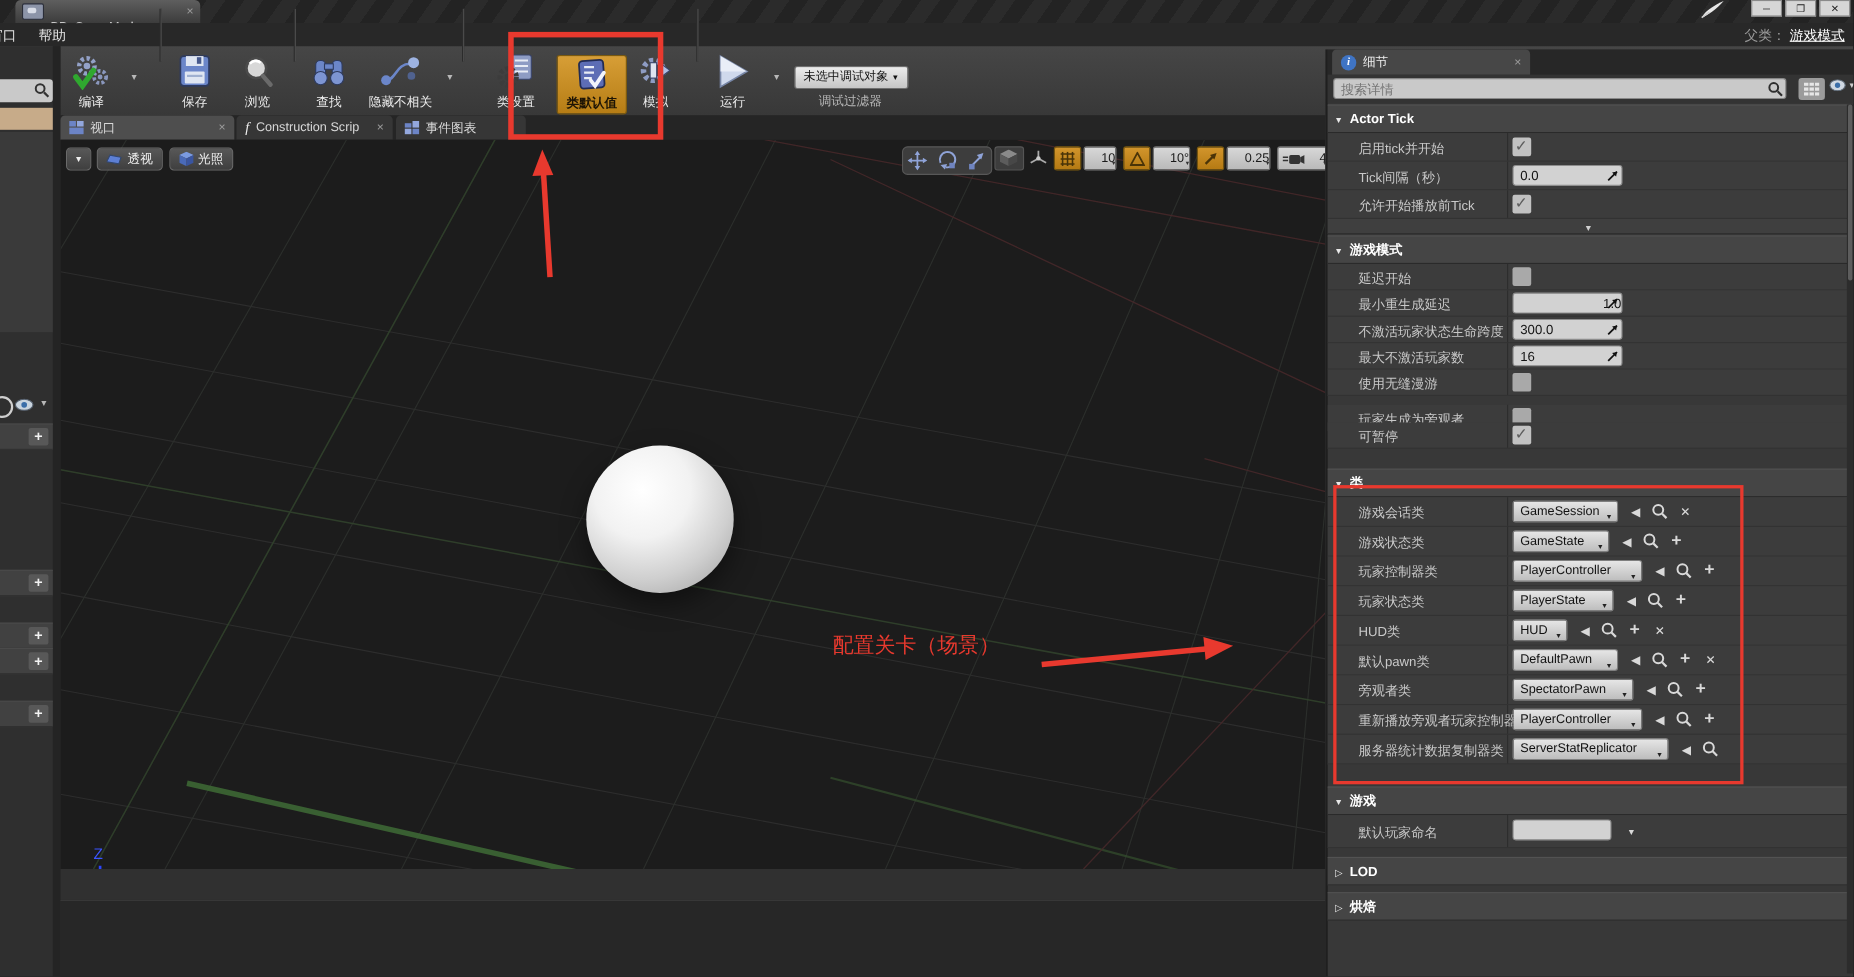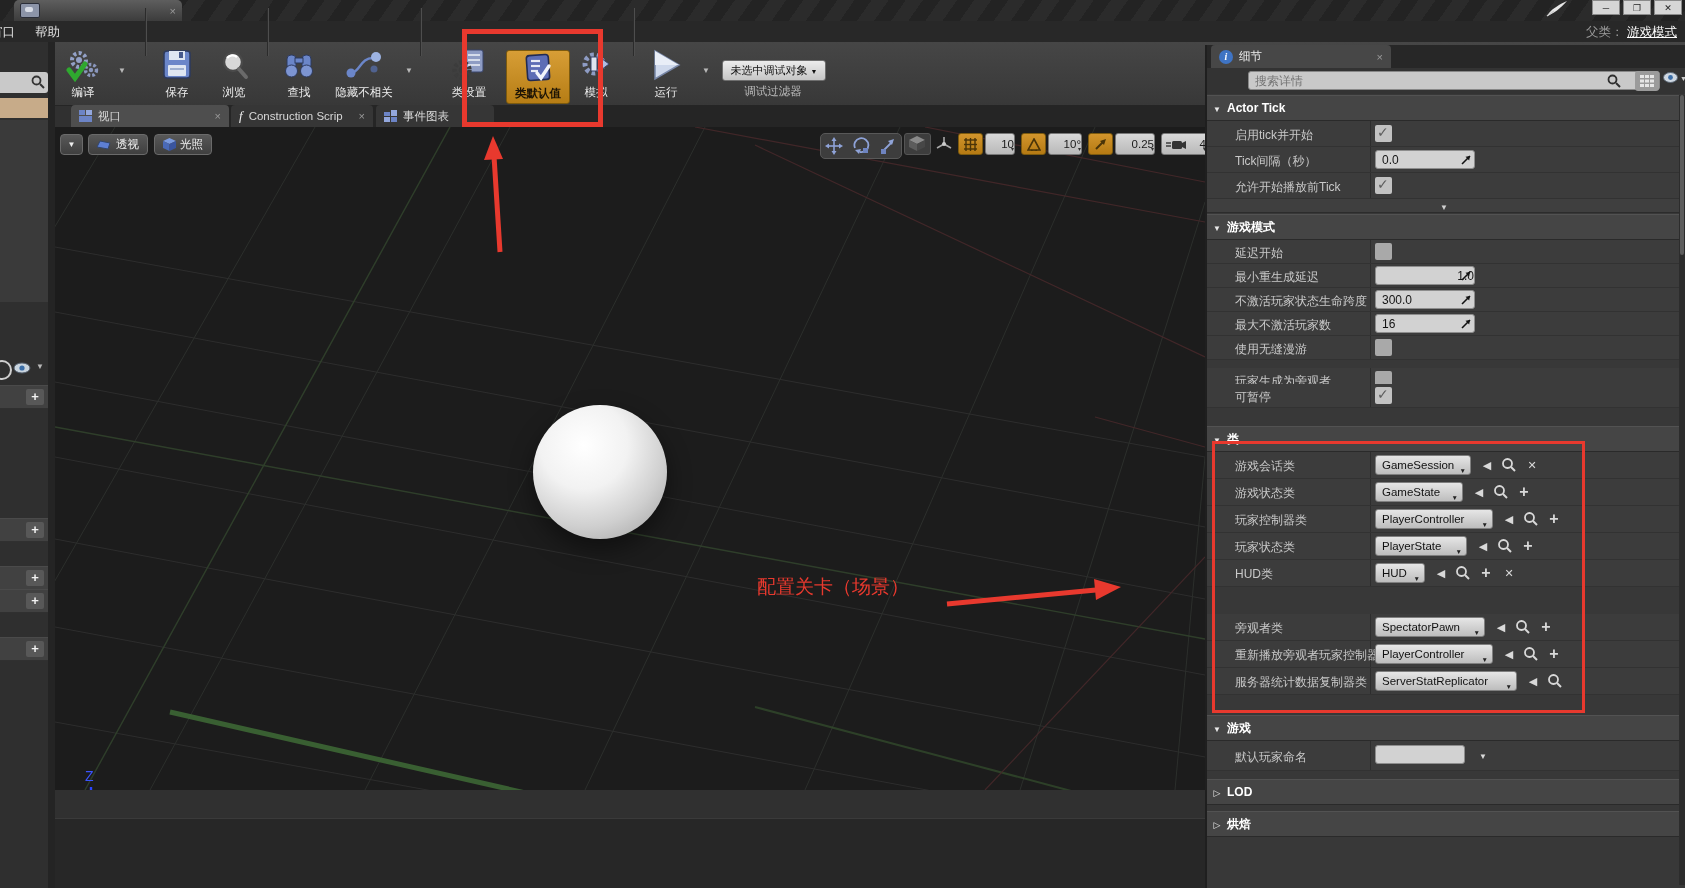--- a/index.html
+++ b/index.html
@@ -43,21 +43,21 @@
   .lsb{left:0;top:42px;width:55px;height:846px;background:#2f2f2f;}
   .lsb-div{left:48px;top:42px;width:7px;height:846px;background:#242424;}
   .lsb-search{left:0;top:72px;width:48px;height:21px;background:#c9c9c9;border-radius:0 3px 3px 0;}
   .lsb-tan{left:0;top:98px;width:48px;height:20px;background:#c7ab89;}
   .lsb-panel{left:0;top:120px;width:48px;height:182px;background:#3a3a3a;}
   .lsb-row{left:0;width:48px;height:22px;background:#414141;border-top:1px solid #4a4a4a;border-bottom:1px solid #303030;}
   .plus-btn{position:absolute;left:26px;top:3px;width:18px;height:16px;background:#585858;border-radius:2px;
      color:#f2f2f2;font-weight:bold;text-align:center;line-height:15px;font-size:13px;}
   .plus-btn::after{content:"+";}
   
-  .dtabs{left:55px;top:105px;width:1150px;height:22px;background:#252525;margin-left:16px;}
+  .dtabs{left:55px;top:105px;width:1150px;height:22px;background:#252525;}
   .dtab{position:absolute;top:0;height:22px;display:flex;align-items:center;gap:6px;padding:0 8px;box-sizing:border-box;
      color:#d8d8d8;font-size:11.5px;white-space:nowrap;}
   .dtab.active{background:#4e4e4e;border-radius:4px 4px 0 0;}
   .dtab.inactive{background:#363636;border-radius:4px 4px 0 0;}
   .sq-ico{width:13px;height:12px;position:relative;}
   .sq-ico i{position:absolute;background:#6c84c6;}
   .fx{font-family:"Liberation Serif",serif;font-style:italic;color:#f0f0f0;font-size:13px;}
   
   .vp{left:55px;top:127px;width:1150px;height:663px;background:#1c1c1c;overflow:hidden;}
   .vp-btn{position:absolute;height:21px;background:linear-gradient(#585858,#3f3f3f);border:1px solid #6a6a6a;border-radius:4px;
@@ -79,21 +79,21 @@
   .bcontent{left:55px;top:818px;width:1150px;height:70px;background:#272727;border-top:1px solid #3a3a3a;}
   
   .details{left:1205px;top:45px;width:480px;height:843px;background:#383838;border-left:2px solid #1f1f1f;}
   .dp-tabrow{position:absolute;left:0;top:0;width:480px;height:23px;background:#272727;}
   .dp-tab{position:absolute;left:4px;top:0;width:180px;height:23px;background:#474747;border-radius:4px 4px 0 0;
      display:flex;align-items:center;gap:6px;padding:0 8px;box-sizing:border-box;color:#eee;font-size:11.5px;}
   .info-ico{width:14px;height:14px;border-radius:50%;background:#3f74c4;color:#fff;font-size:10px;font-weight:bold;
      text-align:center;line-height:14px;font-family:"Liberation Serif",serif;font-style:italic;}
   .dp-searchrow{position:absolute;left:0;top:23px;width:480px;height:26px;background:#333;}
   .dp-search{position:absolute;left:5px;top:3px;width:412px;height:19px;background:#c9c9c9;border:1px solid #888;
-     border-radius:3px;color:#555;font-size:12px;padding:0 22px 0 6px;box-sizing:border-box;font-family:inherit;margin-left:36px;}
+     border-radius:3px;color:#555;font-size:12px;padding:0 22px 0 6px;box-sizing:border-box;font-family:inherit;}
   .dp-grid-btn{position:absolute;left:428px;top:3px;width:24px;height:20px;background:#9b9b9b;border-radius:3px;}
   .dp-eye{position:absolute;left:456px;top:4px;width:22px;height:18px;}
   .sec-hdr{position:absolute;left:0;width:474px;height:26px;background:#454545;border-top:1px solid #525252;
      border-bottom:1px solid #2a2a2a;color:#fff;font-weight:bold;font-size:12px;line-height:25px;box-sizing:border-box;}
   .sec-hdr .tri{display:inline-block;width:20px;text-align:center;font-size:8px;color:#e8e8e8;}
   .prow{position:absolute;left:0;width:474px;height:26px;border-bottom:1px solid #323232;background:#3c3c3c;box-sizing:border-box;}
   .prow .lab{position:absolute;left:28px;top:6px;color:#c9c9c9;font-size:12px;white-space:nowrap;}
   .vcol{position:absolute;left:163px;top:0;width:1px;height:100%;background:#2d2d2d;}
   .chk{position:absolute;left:168px;top:4px;width:17px;height:17px;border-radius:2px;background:#a9a9a9;}
   .chk.on{background:#c2c2c2;}
@@ -641,20 +641,32 @@
         <span class="lab">HUD类</span>
       <div class="cdrop" style="width:50px;"><span>HUD</span></div>
       <span class="mi back" style="left:226px;"></span>
       <svg class="mi" style="left:248px;" width="16" height="16" viewBox="0 0 16 16">
           <circle cx="6.5" cy="6.5" r="4.5" fill="none" stroke="#d9d9d9" stroke-width="1.8"></circle>
           <line x1="10" y1="10" x2="14" y2="14" stroke="#d9d9d9" stroke-width="2"></line>
         </svg>
       <span class="mi plus" style="left:271px;"></span>
       <span class="mi clear" style="left:294px;"></span>
     </div>
+    <div class="prow" style="top:542px;height:27px;">
+      <div class="vcol"></div>
+        <span class="lab">默认pawn类</span>
+      <div class="cdrop" style="width:96px;"><span>DefaultPawn</span></div>
+      <span class="mi back" style="left:272px;"></span>
+      <svg class="mi" style="left:294px;" width="16" height="16" viewBox="0 0 16 16">
+          <circle cx="6.5" cy="6.5" r="4.5" fill="none" stroke="#d9d9d9" stroke-width="1.8"></circle>
+          <line x1="10" y1="10" x2="14" y2="14" stroke="#d9d9d9" stroke-width="2"></line>
+        </svg>
+      <span class="mi plus" style="left:317px;"></span>
+      <span class="mi clear" style="left:340px;"></span>
+    </div>
     <div class="prow" style="top:569px;height:27px;">
       <div class="vcol"></div>
         <span class="lab">旁观者类</span>
       <div class="cdrop" style="width:110px;"><span>SpectatorPawn</span></div>
       <span class="mi back" style="left:286px;"></span>
       <svg class="mi" style="left:308px;" width="16" height="16" viewBox="0 0 16 16">
           <circle cx="6.5" cy="6.5" r="4.5" fill="none" stroke="#d9d9d9" stroke-width="1.8"></circle>
           <line x1="10" y1="10" x2="14" y2="14" stroke="#d9d9d9" stroke-width="2"></line>
         </svg>
       <span class="mi plus" style="left:331px;"></span>

